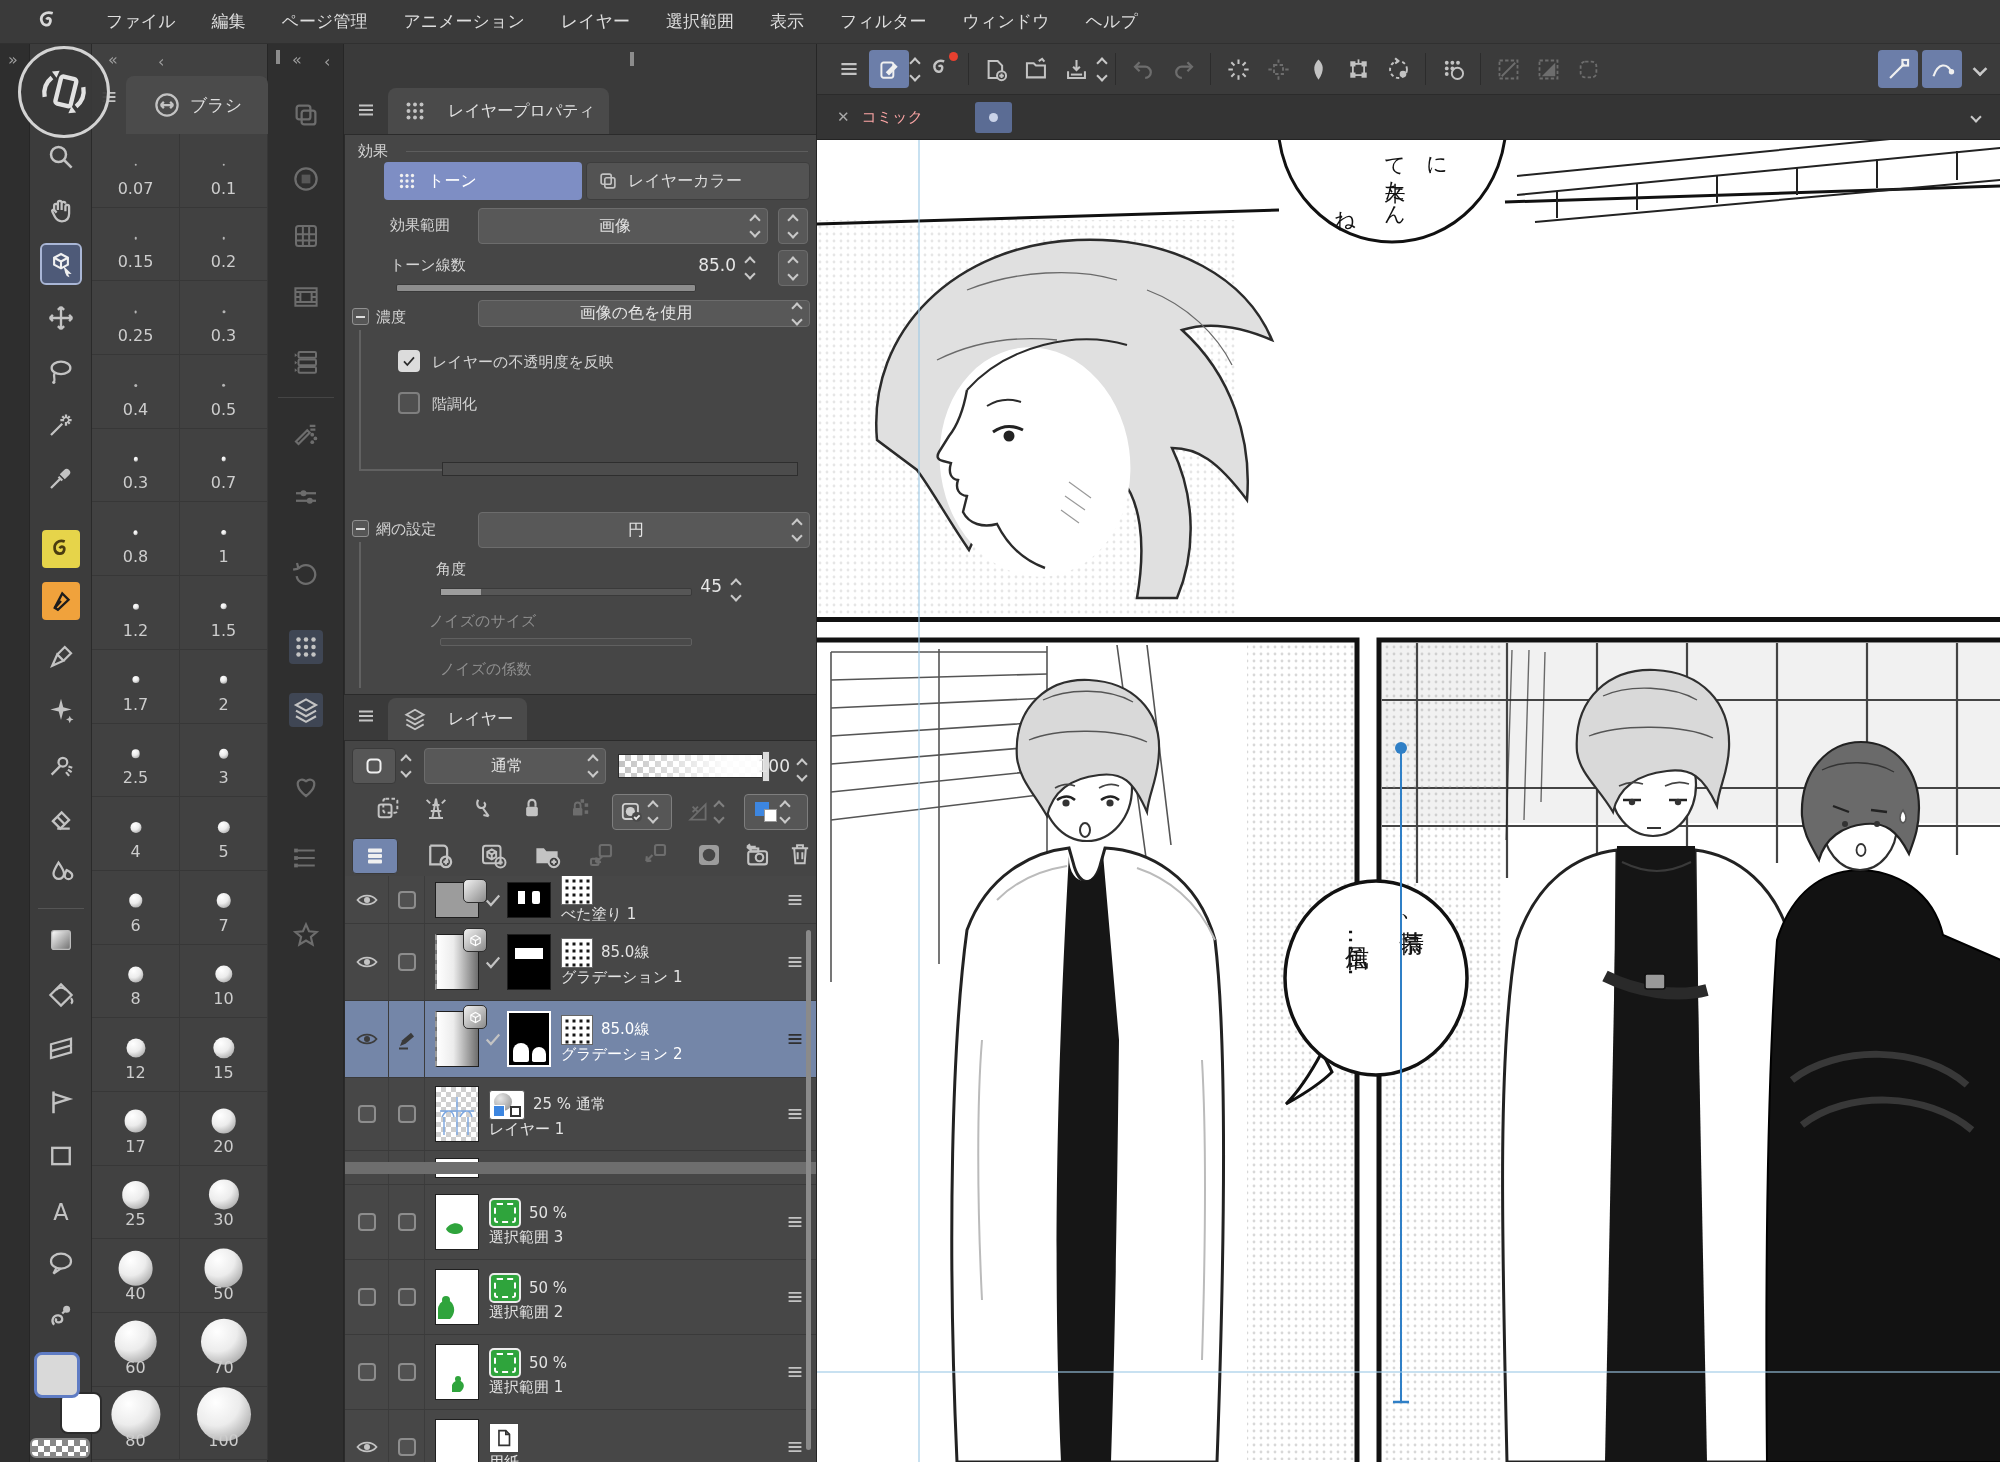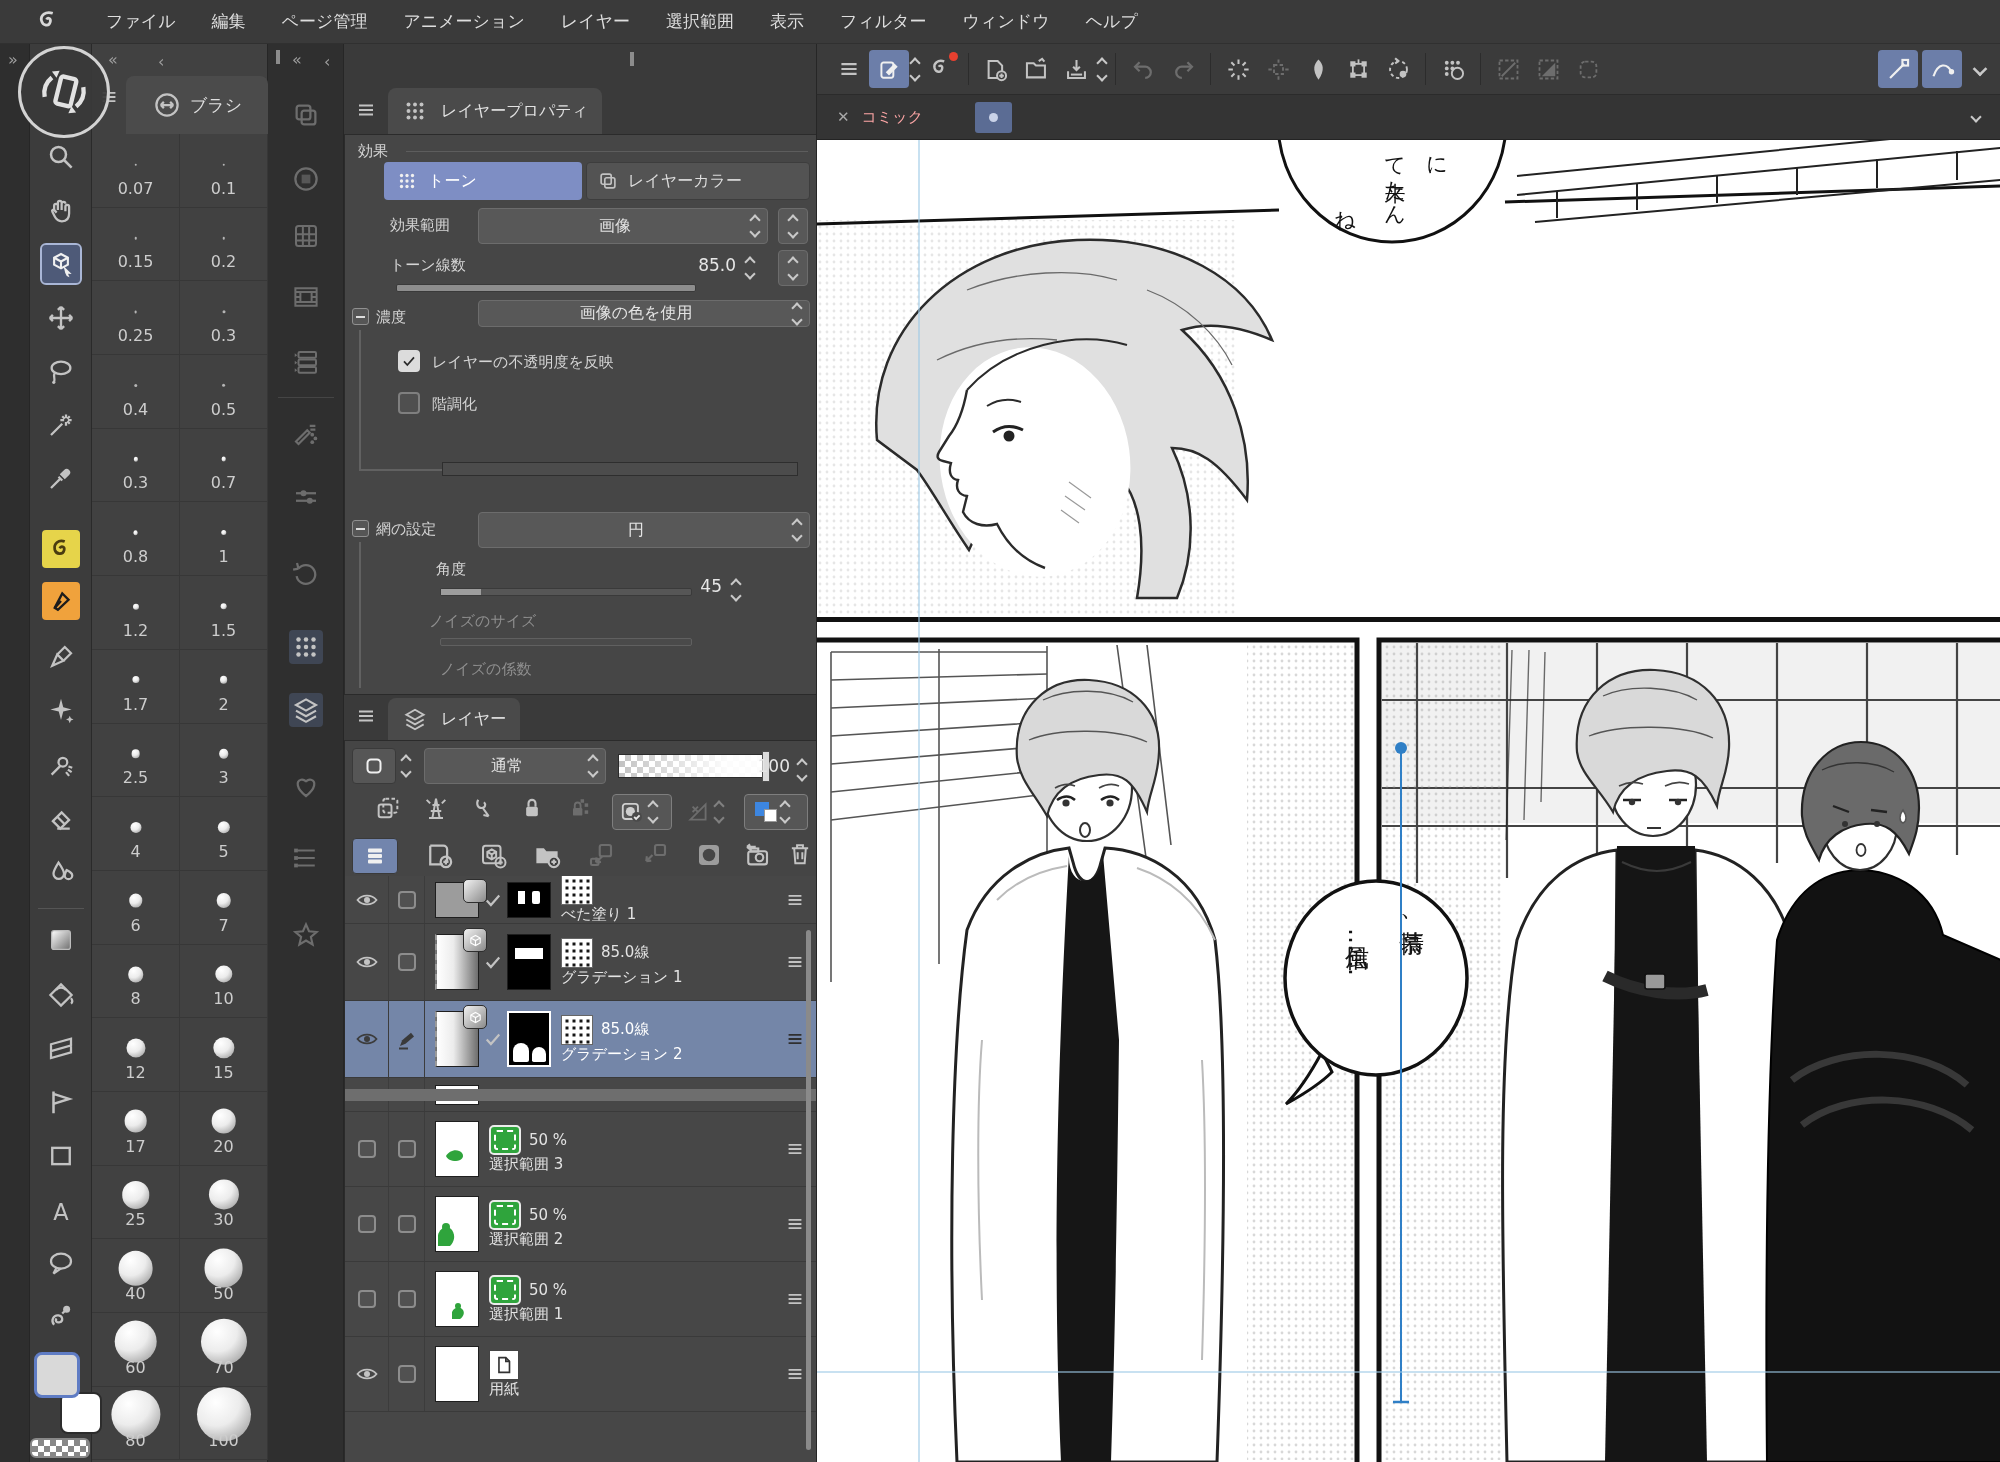--- a/index.html
+++ b/index.html
@@ -34,21 +34,21 @@
 .bcell{position:relative;border-right:1px solid #373737;border-bottom:1px solid #373737}
 .dot{position:absolute;left:50%;top:42%;transform:translate(-50%,-55%);border-radius:50%;background:radial-gradient(circle at 35% 28%,#fff 0%,#ececec 45%,#8d8d8d 100%)}
 .bnum{position:absolute;bottom:9px;width:100%;text-align:center;font-size:16px;color:#cdcdcd}
 
 #midstrip{left:268px;top:44px;width:76px;height:1418px;background:#2f2f2f;border-right:1px solid #262626}
 .mid{position:absolute;left:289px;width:34px;height:34px;display:flex;align-items:center;justify-content:center;border-radius:4px}
 .mid.active{background:#3f4654}
 .middiv{position:absolute;left:278px;width:56px;height:1px;background:#454545}
 
 .panelhead{position:absolute;background:#3a3a3a}
-.ptab{position:absolute;background:#4a4a4a;border-radius:8px 8px 0 0;display:flex;align-items:center;gap:13px;padding:9px 14px;font-size:16px;color:#e2e2e2}
+.ptab{position:absolute;background:#4a4a4a;border-radius:8px 8px 0 0;display:flex;align-items:center;gap:20px;padding:9px 14px;font-size:16px;color:#e2e2e2}
 .pbody{position:absolute;background:#464646;border-top:1px solid #2b2b2b;border-left:1px solid #2b2b2b}
 .plabel{position:absolute;font-size:15px;color:#d5d5d5;white-space:nowrap}
 .plabel.dim{color:#8f8f8f}
 .hline{position:absolute;height:1px;background:#5d5d5d}
 .vline{position:absolute;width:2px;background:#616161}
 .dd{position:absolute;background:#585858;border:1px solid #6c6c6c;border-radius:4px;display:flex;align-items:center}
 .ddv{flex:1;text-align:center;font-size:16px;color:#e4e4e4}
 .ddspin{display:flex;flex-direction:column;gap:4px;margin-right:8px}
 .cup{width:8px;height:8px;border-left:2px solid #c9c9c9;border-top:2px solid #c9c9c9;transform:rotate(45deg)}
 .cdn{width:8px;height:8px;border-left:2px solid #c9c9c9;border-top:2px solid #c9c9c9;transform:rotate(225deg)}
@@ -1214,20 +1214,47 @@
             <div class="ltype tone"></div>
             <span class="l1">85.0線</span>
           </div>
         <span class="l2">グラデーション 2</span>
       </div>
       <svg class="i lham" width="22" height="22" style="color:#2f2f2f">
           <use href="#s-ham"></use>
         </svg>
     </div>
 
+    <div class="lrow" style="height:73px">
+      <div class="lc1">
+          <div class="lcheckbox"></div>
+        </div>
+      <div class="lc2">
+          <div class="lcheckbox"></div>
+        </div>
+      <div class="lthumb checker">
+        <svg width="42" height="54" viewBox="0 0 42 54">
+            <path d="M6 30c4-8 10-8 12 0M24 30c4-8 10-8 12 0M8 30v18M32 30v18M4 24h34M21 10v38" stroke="#7ba6e0" stroke-width="1.4" fill="none"></path>
+          </svg>
+      </div>
+      <div class="lmain">
+        <div class="lrow1">
+          <div class="ic-l1">
+              <span class="c"></span>
+              <span class="bsq"></span>
+              <span class="wsq"></span>
+            </div>
+          <span class="l1">25 % 通常</span>
+        </div>
+        <span class="l2">レイヤー 1</span>
+      </div>
+      <svg class="i lham" width="22" height="22">
+          <use href="#s-ham"></use>
+        </svg>
+    </div>
 
     <div class="lrow" style="height:34px">
       <div class="lc1"></div>
       <div class="lc2"></div>
       <div class="lthumb" style="height:20px"></div>
       <div class="splitbar"></div>
     </div>
 
     <div class="lrow" style="height:75px">
       <div class="lc1">

